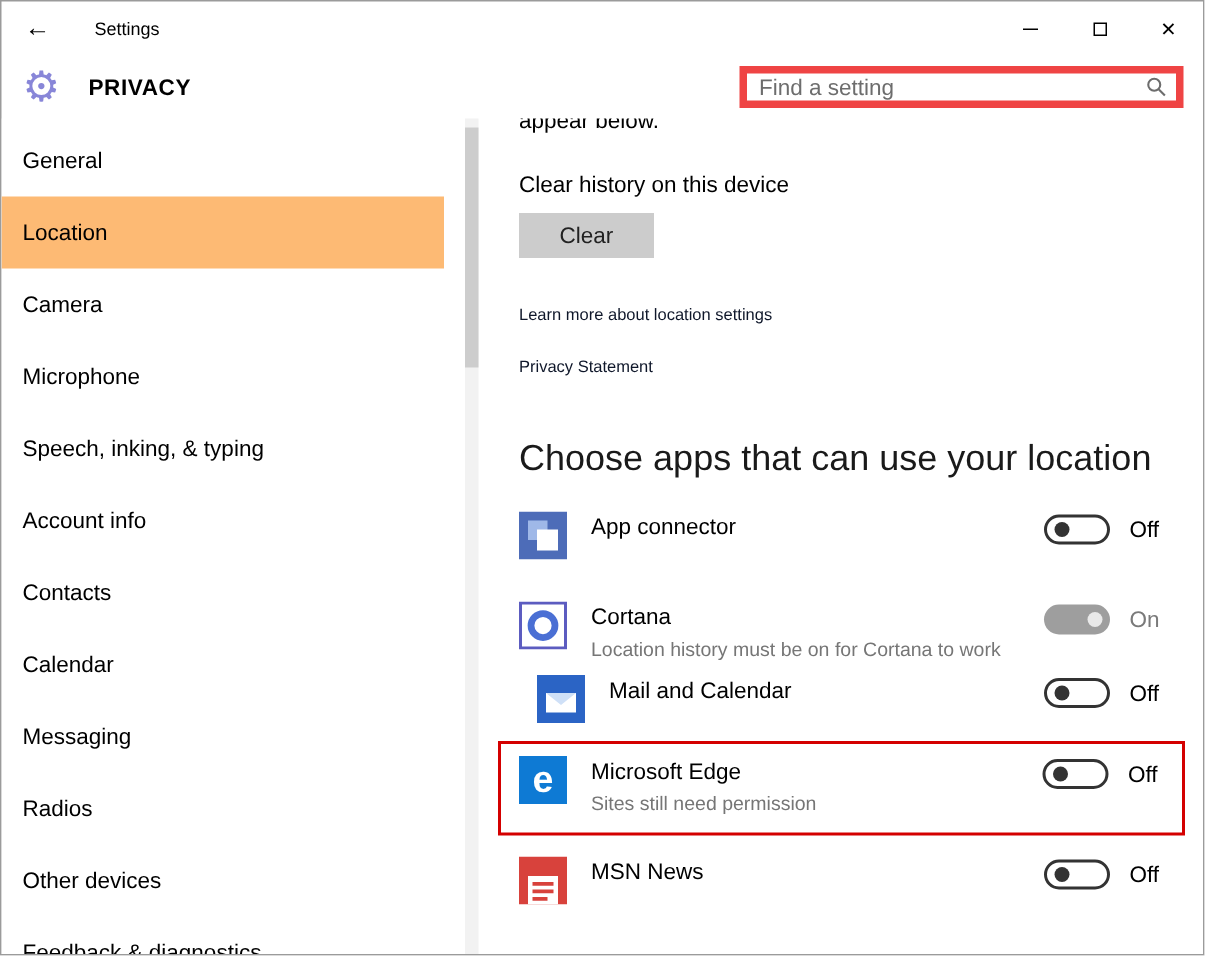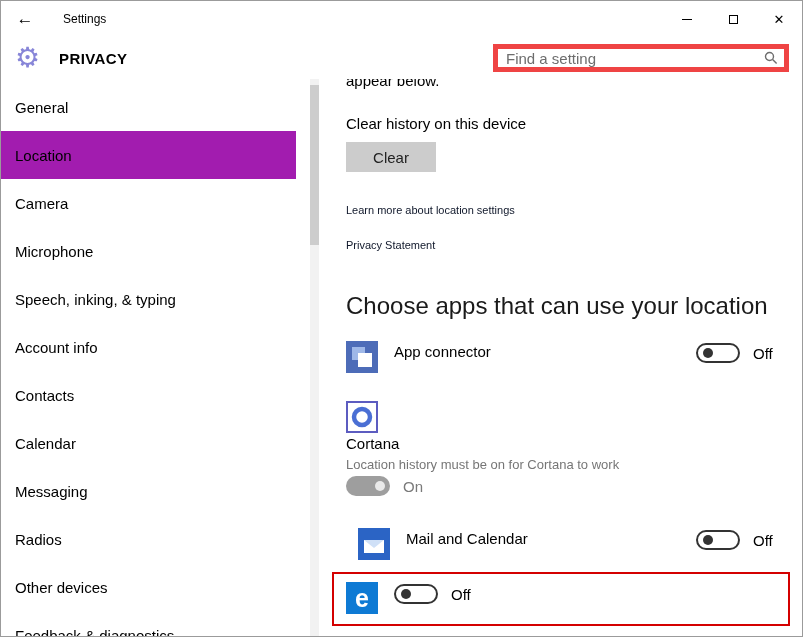--- a/index.html
+++ b/index.html
@@ -30,39 +30,39 @@
   .search-input::placeholder { color:#6d6d6d; opacity:1; }
   .search-icon { flex:0 0 26px; display:flex; align-items:center; justify-content:center; }
 
   
   .body { flex:1; display:flex; min-height:0; }
 
   
   .sidebar { flex:0 0 318px; position:relative; padding-top:4px; background:#fff; }
   .nav-item { height:48px; display:flex; align-items:center; padding-left:14px;
               font-size:15px; color:#000; margin-right:23px; cursor:default; }
-  .nav-item.selected { background:#a21caf; }
+  .nav-item.selected { background:#fdba74; }
   .nav-scrollbar { position:absolute; top:0; right:0; bottom:0; width:9px; background:#f2f2f2; }
   .nav-thumb { position:absolute; top:6px; left:0; width:9px; height:160px; background:#cdcdcd; }
 
   
   .content { flex:1; padding:0 13px 0 27px; overflow:hidden; }
   .clipped-text { font-size:15px; color:#000; margin-top:-7px; }
   .clear-label { font-size:15px; color:#000; margin-top:26px; }
   .clear-btn { margin-top:10px; width:90px; height:30px; background:#cccccc; border:2px solid #cccccc;
                font-size:15px; color:#222; font-family:"Liberation Sans", sans-serif; display:block; }
   .link { display:block; font-size:11px; color:#0f172a; text-decoration:none; }
   .link-learn { margin-top:32px; }
   .link-privacy { margin-top:23px; }
   .apps-heading { margin-top:41px; font-size:24px; font-weight:300; color:#1a1a1a; }
 
   .app-list { margin-top:21px; }
   .app-row { display:flex; align-items:flex-start; padding-right:10px; }
   .row-0 { margin-bottom:28px; }
-  .row-1 { margin-bottom:32px;flex-direction:column; }
+  .row-1 { margin-bottom:8px; }
   .row-2 { margin-bottom:12px;padding-left:12px; }
   .row-3 { margin-bottom:14px; }
   .app-row.highlighted { border:2px solid #d40000; margin-left:-14px; margin-right:-1px;
                          padding:8px 10px 10px 12px; }
   .app-icon { flex:0 0 32px; width:32px; height:32px; margin-right:16px; position:relative; }
   .app-icon svg { display:block; }
   .app-info { flex:1; padding-top:2px; min-width:0; }
   .app-name { font-size:15px; color:#000; }
   .app-desc { font-size:13px; color:#767676; margin-top:4px; line-height:1.4; max-width:285px; }
   .toggle-block { display:flex; align-items:center; margin-top:2px; flex:0 0 auto; }
@@ -207,20 +207,24 @@
           </div>
         </div>
 
         <div class="app-row row-3 highlighted">
           <div class="app-icon">
             <svg width="32" height="32" viewBox="0 0 32 32">
                 <rect width="32" height="32" fill="#0e7ad4"></rect>
               </svg>
             <span class="edge-letter">e</span>
           </div>
+          <div class="app-info">
+            <div class="app-name">Microsoft Edge</div>
+            <div class="app-desc">Sites still need permission</div>
+          </div>
           <div class="toggle-block">
             <div class="toggle off">
                 <span class="knob"></span>
               </div>
             <span class="toggle-state">Off</span>
           </div>
         </div>
 
         <div class="app-row row-4">
           <div class="app-icon">

